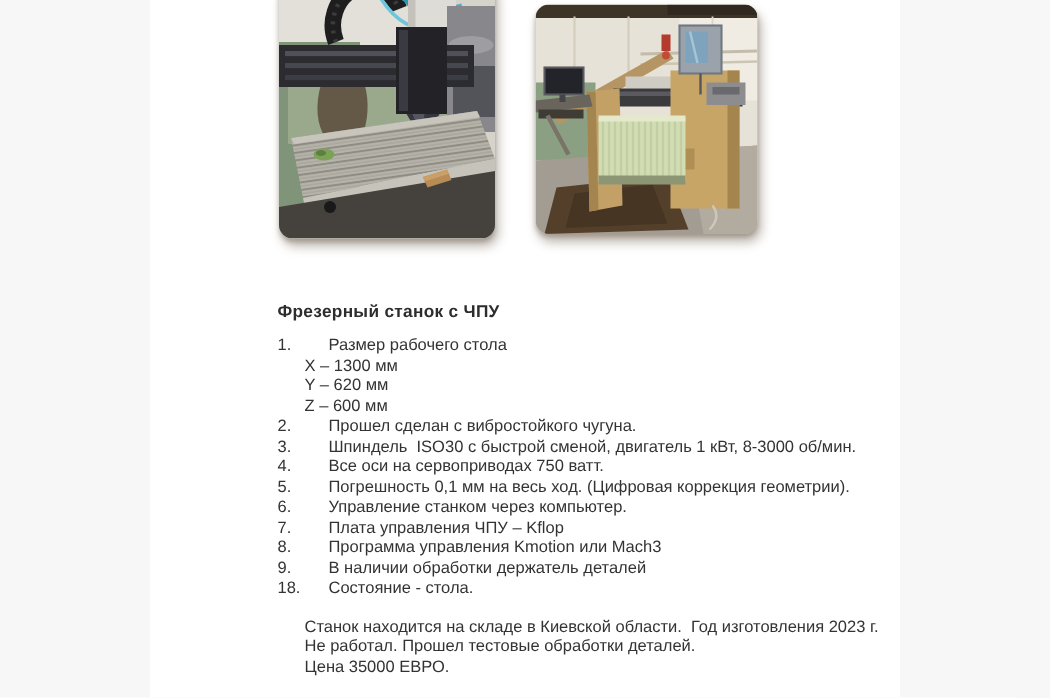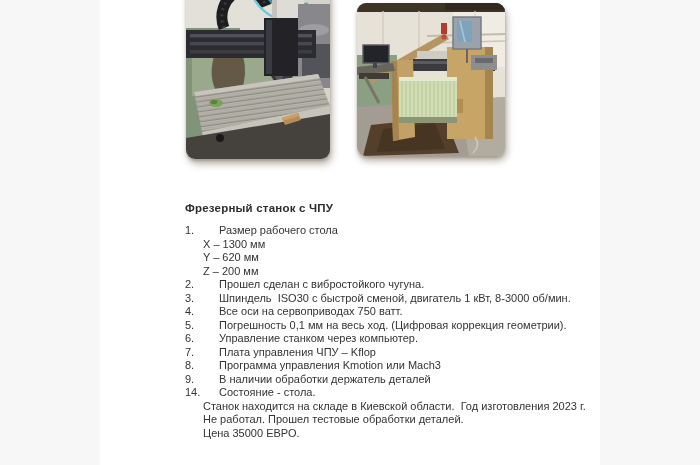--- a/index.html
+++ b/index.html
@@ -31,21 +31,21 @@
   }
   .doc-body {
     position:absolute; left:185px; top:224px; width:404px;
     font-size:11px; line-height:13.5px; color:#333333;
   }
   .row { display:flex; white-space:pre; }
   .row .num { flex:0 0 18px; width:18px; }
   .row .txt { flex:1 1 auto;padding-left:16px; }
   .sub { padding-left:18px; white-space:pre; }
   .para { padding-left:18px; white-space:pre; }
-  .para-block { margin-top:0; }
+  .para-block { margin-top:12px; }
 </style>
 </head>
 <body>
 
 <div class="paper"></div>
 
 <div class="photo" id="photo1" role="img" aria-label="CNC milling machine spindle and table close-up">
   <svg viewBox="0 0 144 173" preserveAspectRatio="none">
     <defs>
       <pattern id="slots" width="5" height="5" patternUnits="userSpaceOnUse" patternTransform="rotate(-8)">
@@ -169,21 +169,21 @@
 <div class="doc-title">Фрезерный станок с ЧПУ</div>
 
 <div class="doc-body">
 
   <div class="row">
     <span class="num">1.</span>
     <span class="txt">Размер рабочего стола</span>
   </div>
   <div class="sub">X – 1300 мм</div>
   <div class="sub">Y – 620 мм</div>
-  <div class="sub">Z – 200 мм</div>
+  <div class="sub">Z – 600 мм</div>
 
   <div class="row">
     <span class="num">2.</span>
     <span class="txt">Прошел сделан с вибростойкого чугуна.</span>
   </div>
   <div class="row">
     <span class="num">3.</span>
     <span class="txt">Шпиндель  ISO30 с быстрой сменой, двигатель 1 кВт, 8-3000 об/мин.</span>
   </div>
   <div class="row">
@@ -204,21 +204,21 @@
   </div>
   <div class="row">
     <span class="num">8.</span>
     <span class="txt">Программа управления Kmotion или Mach3</span>
   </div>
   <div class="row">
     <span class="num">9.</span>
     <span class="txt">В наличии обработки держатель деталей</span>
   </div>
   <div class="row">
-    <span class="num">14.</span>
+    <span class="num">18.</span>
     <span class="txt">Состояние - стола.</span>
   </div>
 
   <div class="para-block">
     <div class="para">Станок находится на складе в Киевской области.  Год изготовления 2023 г.</div>
     <div class="para">Не работал. Прошел тестовые обработки деталей.</div>
     <div class="para">Цена 35000 ЕВРО.</div>
   </div>
 
 </div>

